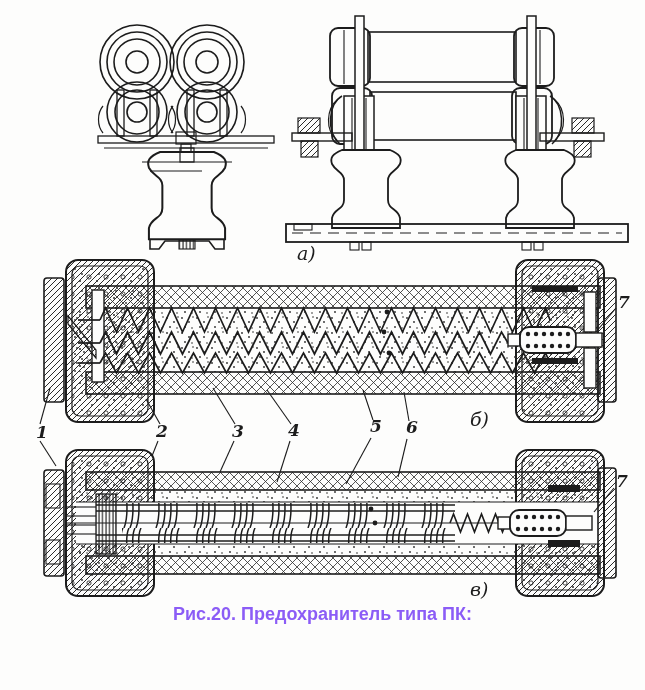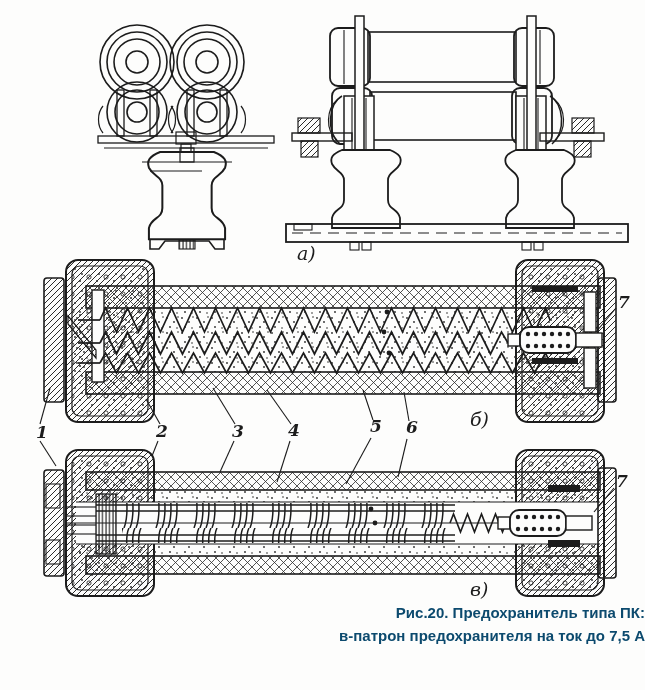--- a/index.html
+++ b/index.html
@@ -2,22 +2,22 @@
 <html><head>
 <meta charset="utf-8">
 <style>
   html,body{margin:0;padding:0;background:#ffffff;}
   .page{position:relative;width:645px;height:690px;background:#fdfdfc;overflow:hidden;
         font-family:"Liberation Sans",sans-serif;}
   svg{display:block}
   svg text{font-family:"DejaVu Serif",serif;font-style:italic;fill:#1c1c1c;}
   .view-label{font-size:19px;}
   .part-num{font-size:17px;font-weight:bold;}
-  .caption{position:absolute;left:0;top:601px;width:645px;text-align:right;
-           color:#0c4a6e;font-weight:bold;font-size:15px;line-height:1.55;}
+  .caption{position:absolute;left:0;top:601px;width:645px;text-align:center;
+           color:#8b5cf6;font-weight:bold;font-size:18px;line-height:1.55;}
   .caption div{white-space:nowrap;}
 </style>
 </head>
 <body>
 
 <div class="page">
 
 <svg width="645" height="600" viewBox="0 0 645 600">
 <defs>
   <pattern id="pat-cross" width="9" height="9" patternUnits="userSpaceOnUse">
@@ -319,16 +319,15 @@
   <text class="part-num" x="288" y="436">4</text>
   <text class="part-num" x="370" y="432">5</text>
   <text class="part-num" x="406" y="433">6</text>
   <text class="part-num" x="618" y="308">7</text>
   <text class="part-num" x="616" y="487">7</text>
 </g>
 </svg>
 
 <div class="caption">
   <div>Рис.20. Предохранитель типа ПК:</div>
-  <div>в-патрон предохранителя на ток до 7,5 А</div>
 </div>
 
 </div>
 
 </body></html>

